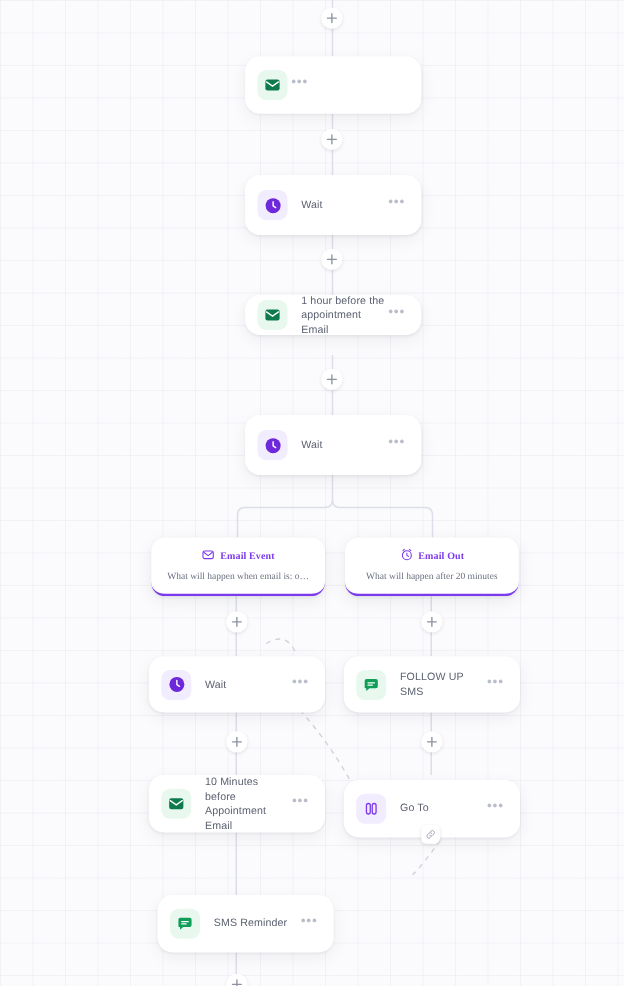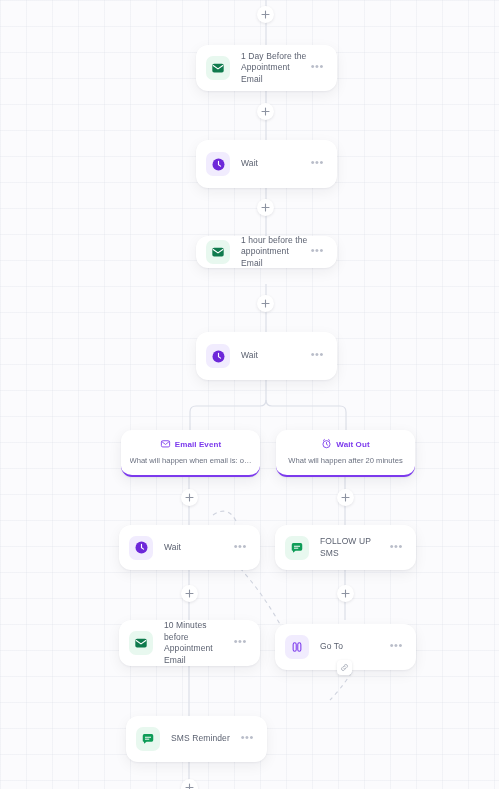--- a/index.html
+++ b/index.html
@@ -58,20 +58,21 @@
   
   .branch {
     position: absolute;
     background: #ffffff;
     border-radius: 11px;
     border-bottom: 2.5px solid #7c3aed;
     box-shadow: 0 1px 2px rgba(16,24,40,0.05), 0 4px 14px rgba(16,24,40,0.07);
     display: flex; flex-direction: column;
     align-items: center; justify-content: center;
     padding-bottom: 2px;
+    font-family: Liberation Serif, serif;
   }
   .branch .btitle {
     display: flex; align-items: center; gap: 4px;
     color: #7c3aed;
     font-size: 8px; font-weight: bold;
     letter-spacing: .1px;
   }
   .branch .bsub {
     margin-top: 5px;
     font-size: 7.6px;
@@ -182,21 +183,20 @@
       </svg>
   </div>
 
   <div class="node" style="left:196px; top:45px; width:141px; height:46px;">
     <span class="ico green">
       <svg width="14" height="14" viewBox="0 0 16 16">
           <rect x="1.5" y="3" width="13" height="10" rx="2" fill="#0f7a4d"></rect>
           <path d="M2.5 5.2 L8 9 L13.5 5.2" stroke="#fff" stroke-width="1.3" fill="none" stroke-linecap="round"></path>
         </svg>
     </span>
-    <span class="label">1 Day Before the Appointment Email</span>
     <span class="dots">•••</span>
   </div>
 
   <div class="node" style="left:196px; top:140px; width:141px; height:48px;">
     <span class="ico purple-soft">
       <svg width="15" height="15" viewBox="0 0 16 16">
           <circle cx="8" cy="8" r="6.4" fill="#6d28d9"></circle>
           <path d="M8 4.6V8.2l2.2 1.5" stroke="#fff" stroke-width="1.2" fill="none" stroke-linecap="round"></path>
         </svg>
     </span>
@@ -240,21 +240,21 @@
   </div>
 
   <div class="branch" style="left:276px; top:430px; width:139px; height:47px;">
     <span class="btitle">
       <span>
         <svg width="11" height="11" viewBox="0 0 16 16">
             <circle cx="8" cy="9" r="5.2" stroke="#7c3aed" stroke-width="1.3" fill="none"></circle>
             <path d="M3.4 3.6 L5 2.2M12.6 3.6 L11 2.2M8 6.4V9.2l1.9 1.2" stroke="#7c3aed" stroke-width="1.2" fill="none" stroke-linecap="round"></path>
           </svg>
       </span>
-      <span>Wait Out</span>
+      <span>Email Out</span>
     </span>
     <span class="bsub">What will happen after 20 minutes</span>
   </div>
 
   <div class="node" style="left:119px; top:525px; width:141px; height:45px;">
     <span class="ico purple-soft">
       <svg width="15" height="15" viewBox="0 0 16 16">
           <circle cx="8" cy="8" r="6.4" fill="#6d28d9"></circle>
           <path d="M8 4.6V8.2l2.2 1.5" stroke="#fff" stroke-width="1.2" fill="none" stroke-linecap="round"></path>
         </svg>

